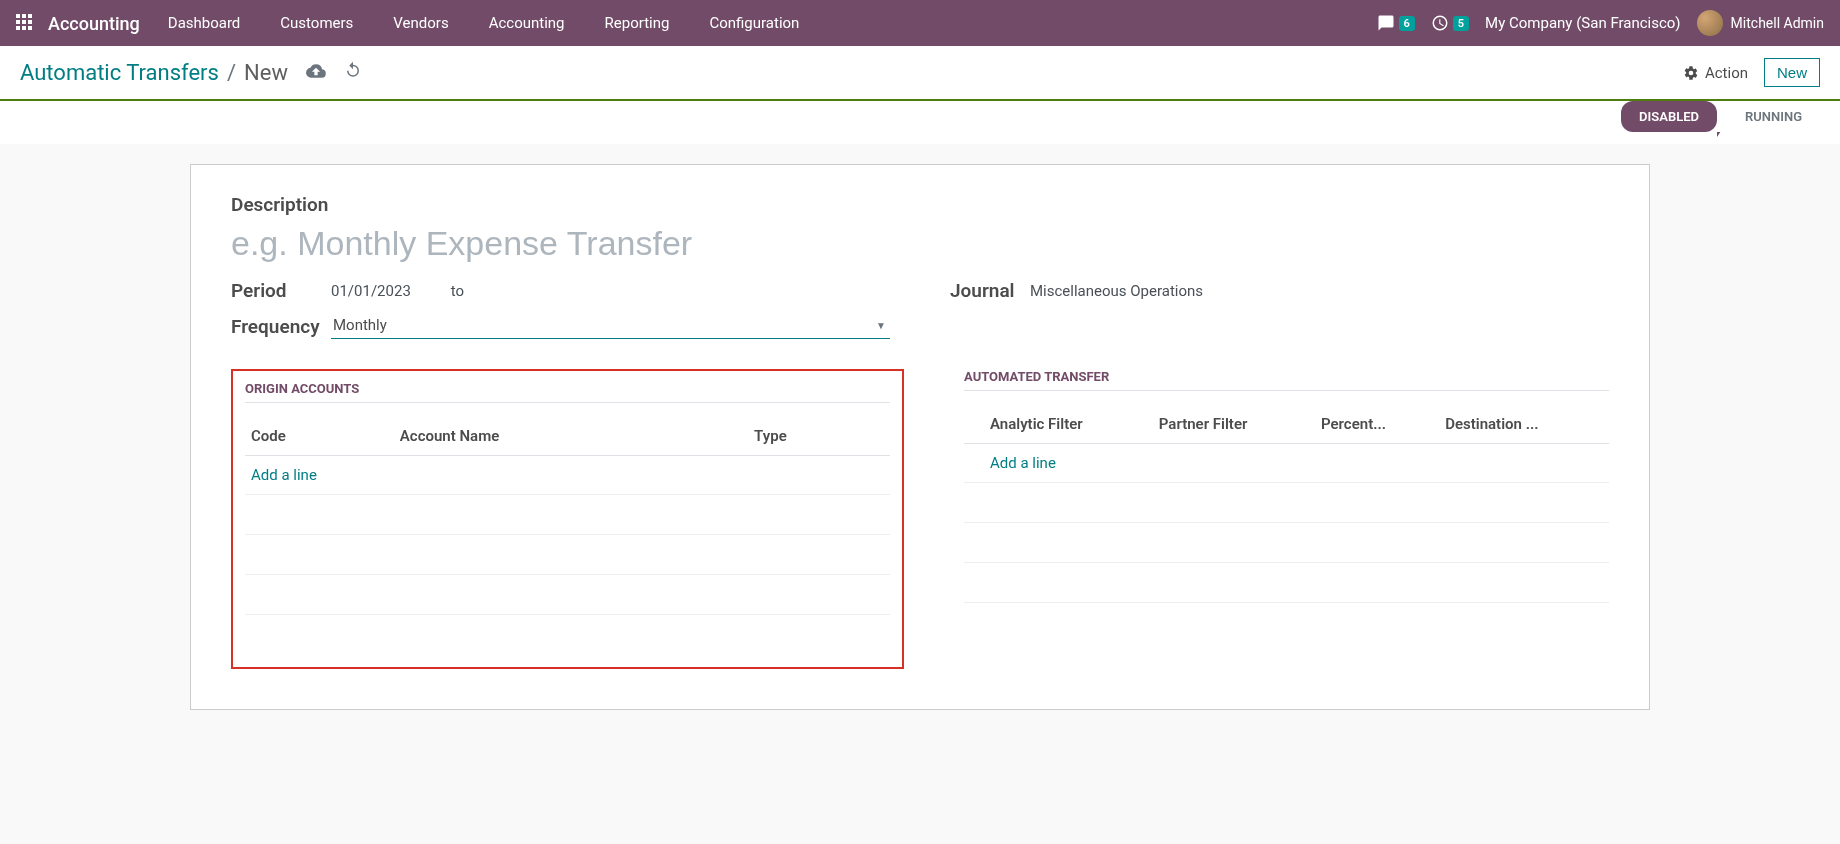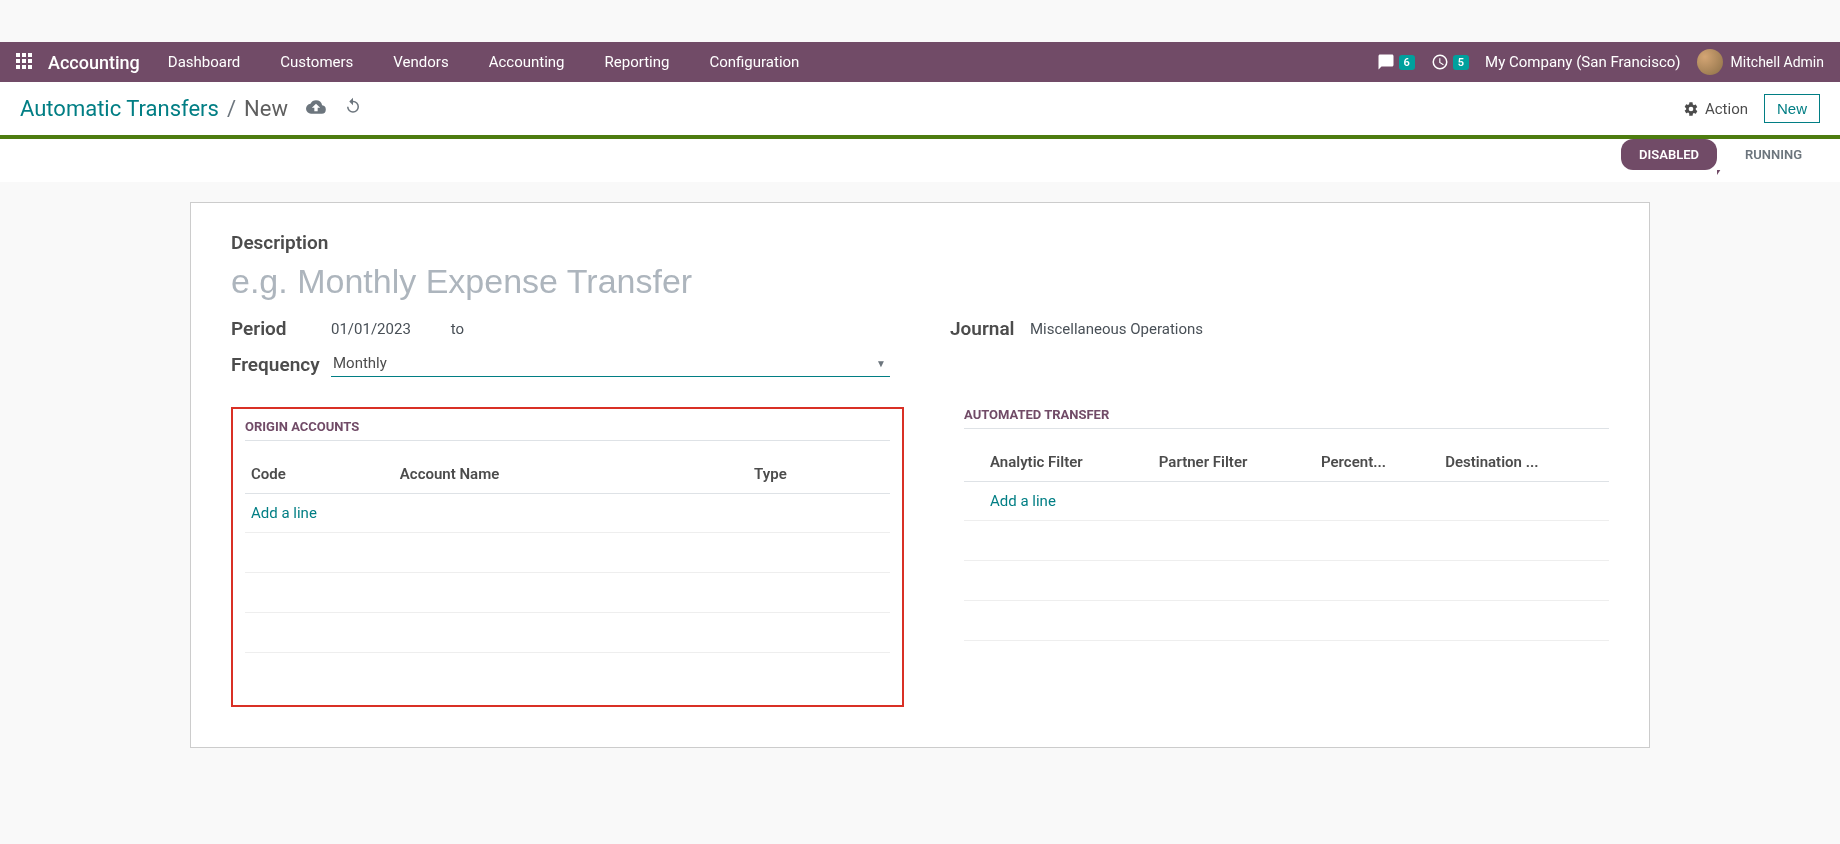--- a/index.html
+++ b/index.html
@@ -1,33 +1,33 @@
 <!DOCTYPE html>
 <html><head>
 <meta charset="utf-8">
 <style>
 * { box-sizing: border-box; margin: 0; padding: 0; }
 body { font-family: -apple-system, BlinkMacSystemFont, "Segoe UI", Roboto, Helvetica, Arial, sans-serif; font-size: 14px; color: #4c4c4c; background: #f9f9f9; }
 
 
-.top-nav { background: #714B67; color: #fff; display: flex; align-items: center; height: 40px; padding: 0 16px; margin-top: 42px; }
+.top-nav { background: #714B67; color: #fff; display: flex; align-items: center; height: 46px; padding: 0 16px; }
 .apps-icon { width: 18px; height: 18px; display: grid; grid-template-columns: repeat(3,4px); grid-template-rows: repeat(3,4px); gap: 2px; margin-right: 14px; cursor: pointer; }
 .apps-icon span { background: #fff; width: 4px; height: 4px; }
 .brand { font-size: 18px; font-weight: 500; margin-right: 28px; color: #fff; }
 .nav-links { display: flex; gap: 40px; }
 .nav-links a { color: #fff; text-decoration: none; font-size: 15px; cursor: pointer; }
 .nav-right { margin-left: auto; display: flex; align-items: center; gap: 16px; }
 .icon-badge { position: relative; display: flex; align-items: center; cursor: pointer; }
 .badge { background: #00A09D; color: #fff; font-size: 11px; padding: 1px 5px; border-radius: 3px; margin-left: 4px; font-weight: 600; }
 .company-name { color: #fff; font-size: 15px; cursor: pointer; }
 .user-block { display: flex; align-items: center; gap: 8px; cursor: pointer; }
 .avatar { width: 26px; height: 26px; border-radius: 50%; background: radial-gradient(circle at 30% 30%, #d4a574, #8b6f47); }
 
 
-.control-bar { background: #fff; border-bottom: 4px solid #4d7c0f; padding: 12px 20px; display: flex; align-items: center; }
+.control-bar { background: #fff; border-bottom: 2px solid #4d7c0f; padding: 12px 20px; display: flex; align-items: center; }
 .breadcrumb { display: flex; align-items: center; gap: 8px; font-size: 22px; }
 .breadcrumb-link { color: #017e84; cursor: pointer; }
 .breadcrumb-sep { color: #6c757d; }
 .breadcrumb-current { color: #5f5f5f; }
 .cb-icons { display: flex; gap: 18px; margin-left: 18px; }
 .cb-icons span { color: #6c757d; cursor: pointer; font-size: 18px; }
 .cb-right { margin-left: auto; display: flex; align-items: center; gap: 16px; }
 .action-btn { display: flex; align-items: center; gap: 6px; color: #4c4c4c; cursor: pointer; font-size: 15px; }
 .new-btn { border: 1px solid #017e84; color: #017e84; background: #fff; padding: 5px 12px; font-size: 15px; cursor: pointer; }
 

